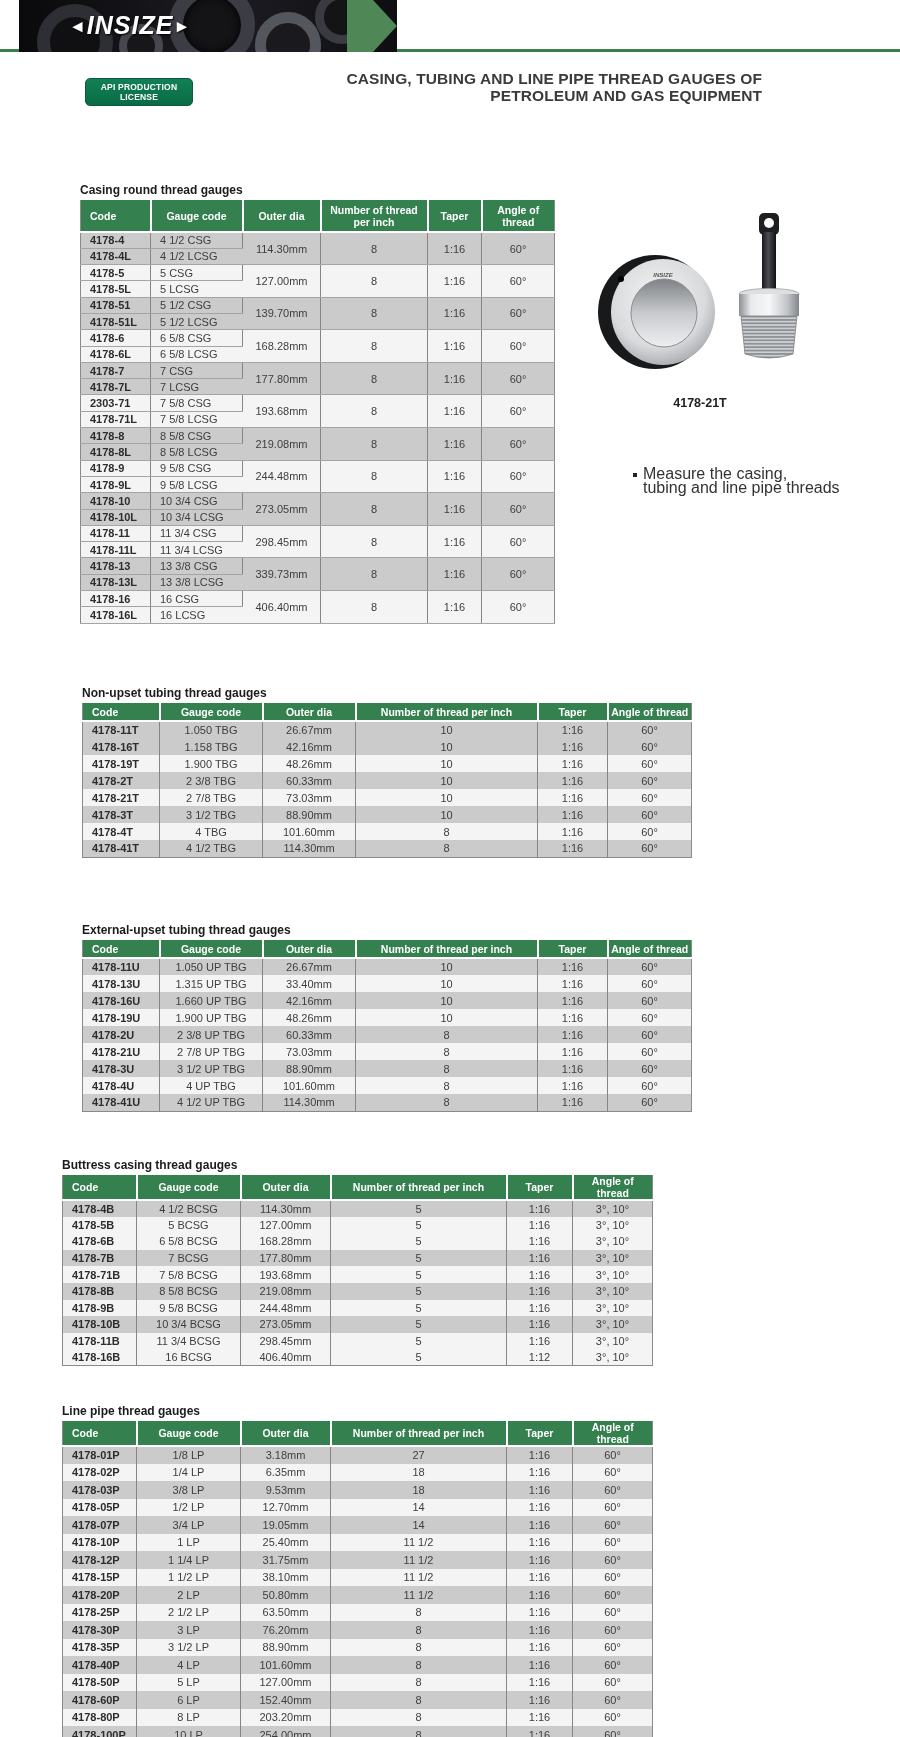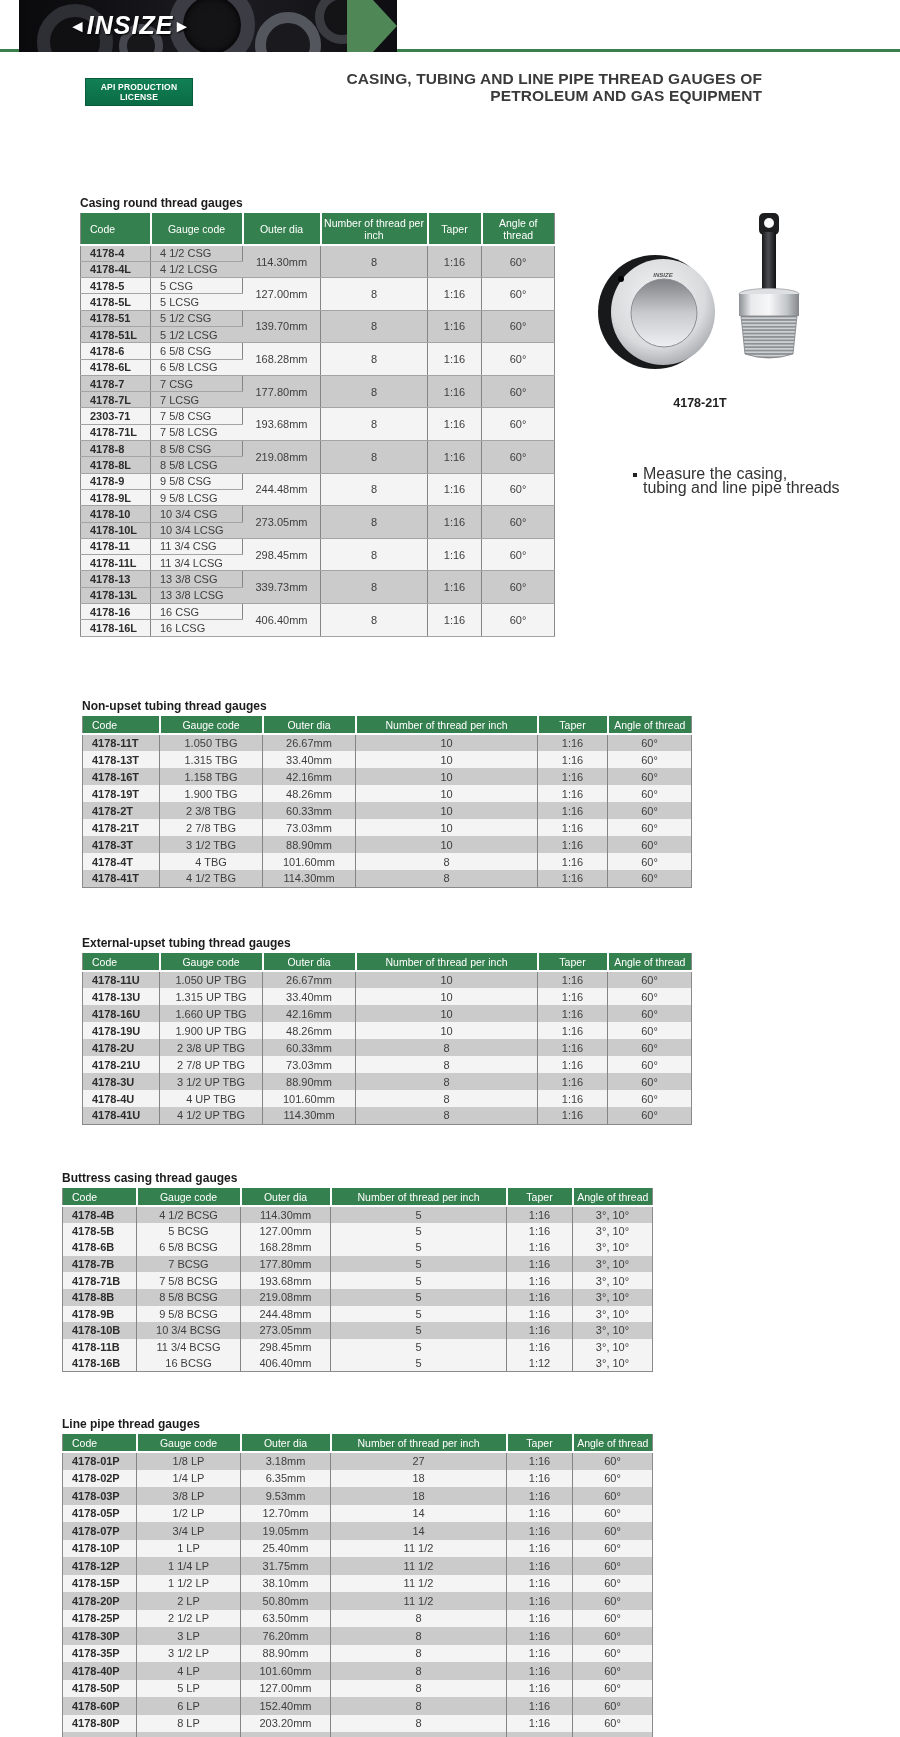--- a/index.html
+++ b/index.html
@@ -29,41 +29,41 @@
     position:absolute; left:50px; top:11px; z-index:3;
     color:#fff; font-weight:bold; font-style:italic; font-size:25px; letter-spacing:1px;
     text-shadow:1px 1px 2px #000; white-space:nowrap;
   }
   .logo .arr { font-size:17px; font-style:normal; position:relative; top:-2px; }
   .rule { position:absolute; left:0; top:49px; width:900px; height:3px; background:#3c7f4e; z-index:1; }
 
   
   .badge {
     position:absolute; left:85px; top:78px; width:108px; height:28px;
-    background:linear-gradient(#128055,#0a6b45); border:1px solid #085c3b; border-radius:0;
+    background:linear-gradient(#128055,#0a6b45); border:1px solid #085c3b; border-radius:5px;
     color:#fff; font-size:8.5px; font-weight:bold; letter-spacing:.2px;
     display:flex; align-items:center; justify-content:center; text-align:center;
   }
   .doctitle {
     position:absolute; left:330px; top:71px; width:432px; text-align:right;
     font-weight:bold; font-size:15.5px; line-height:16.5px; color:#3a3a3a; letter-spacing:.1px;
   }
 
   
-  .sec { position:absolute;margin-top:13px; }
+  .sec { position:absolute; }
   .sec1 { left:80px;  top:183px; }
   .sec2 { left:82px;  top:686px; }
   .sec3 { left:82px;  top:923px; }
   .sec4 { left:62px;  top:1158px; }
   .sec5 { left:62px;  top:1404px; }
   .tbl-title { margin:0 0 3px 0; font-size:12px; font-weight:bold; color:#1b1b1b; }
 
   table.gtable { border-collapse:collapse; table-layout:fixed; border:1px solid #8a8a8a; border-top:none; }
   .gtable th {
-    background:#35804f; color:#fff; font-size:10.5px; font-weight:normal;
+    background:#35804f; color:#fff; font-size:10.5px; font-weight:bold;
     border-right:2px solid #fff; border-bottom:2px solid #fff; padding:0 2px; text-align:center; line-height:12px;
   }
   .gtable th:last-child { border-right:none; }
   .gtable th.c0 { text-align:left; padding-left:9px; }
   .gtable td {
     font-size:11px; color:#3e3e3e; text-align:center; padding:0 2px;
     border-right:1px solid #858585; overflow:hidden; white-space:nowrap;
   }
   .gtable td:last-child { border-right:none; }
   .gtable td.c0 { text-align:left; padding-left:9px; font-weight:bold; color:#2d2d2d; }
@@ -367,28 +367,20 @@
         </thead>
         <tbody>
           <tr class="dark">
             <td class="c0">4178-11T</td>
             <td class="c1">1.050 TBG</td>
             <td class="c2">26.67mm</td>
             <td class="c3">10</td>
             <td class="c4">1:16</td>
             <td class="c5">60°</td>
           </tr>
-          <tr class="light">
-            <td class="c0">4178-13T</td>
-            <td class="c1">1.315 TBG</td>
-            <td class="c2">33.40mm</td>
-            <td class="c3">10</td>
-            <td class="c4">1:16</td>
-            <td class="c5">60°</td>
-          </tr>
           <tr class="dark">
             <td class="c0">4178-16T</td>
             <td class="c1">1.158 TBG</td>
             <td class="c2">42.16mm</td>
             <td class="c3">10</td>
             <td class="c4">1:16</td>
             <td class="c5">60°</td>
           </tr>
           <tr class="light">
             <td class="c0">4178-19T</td>

